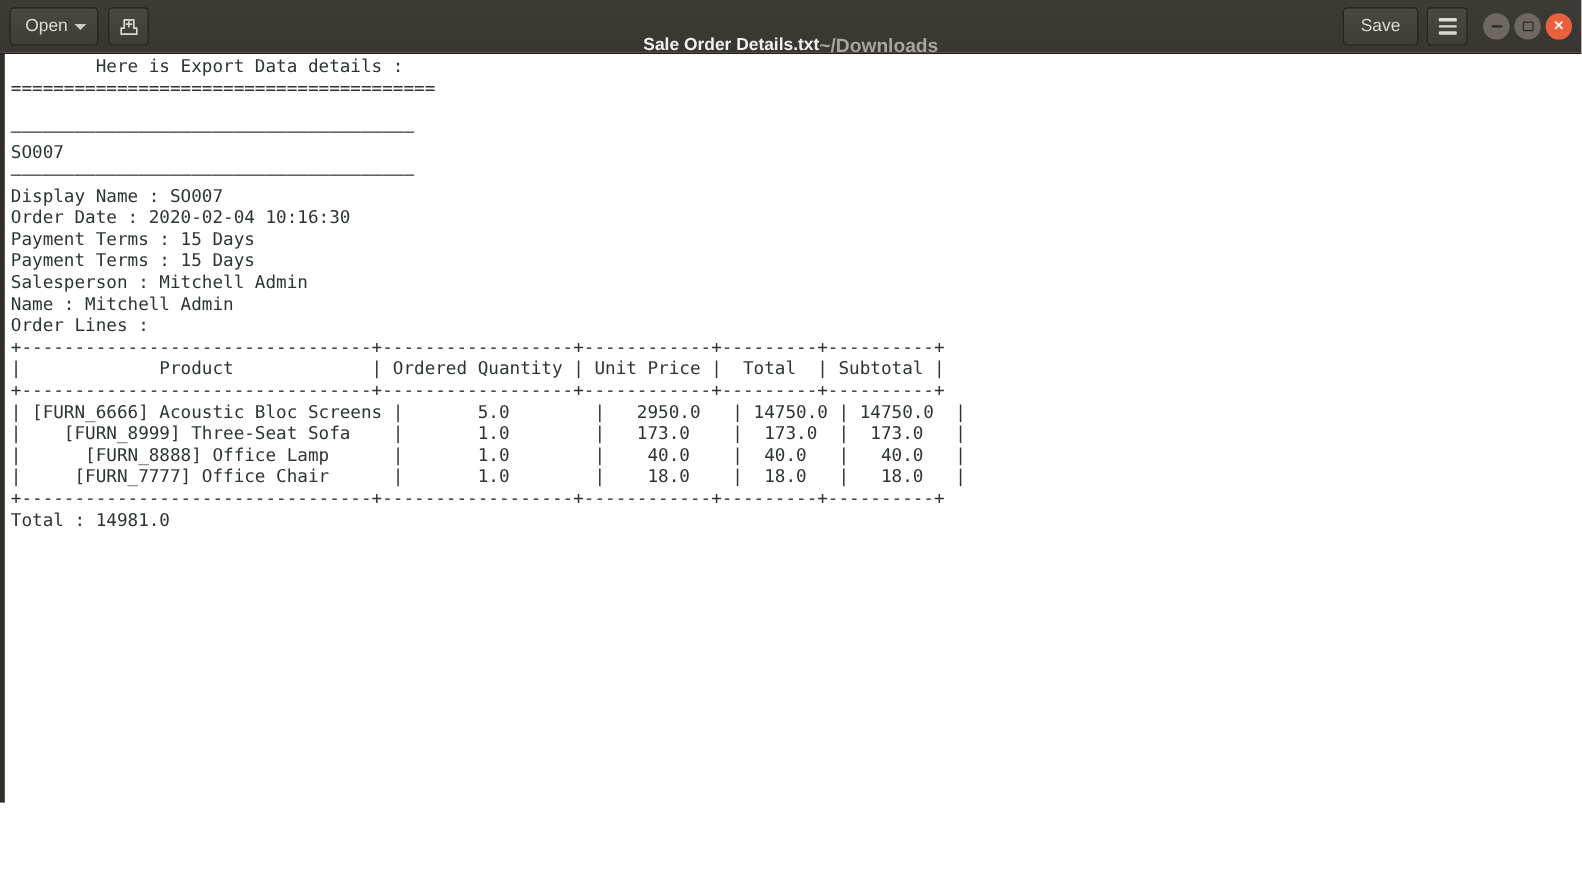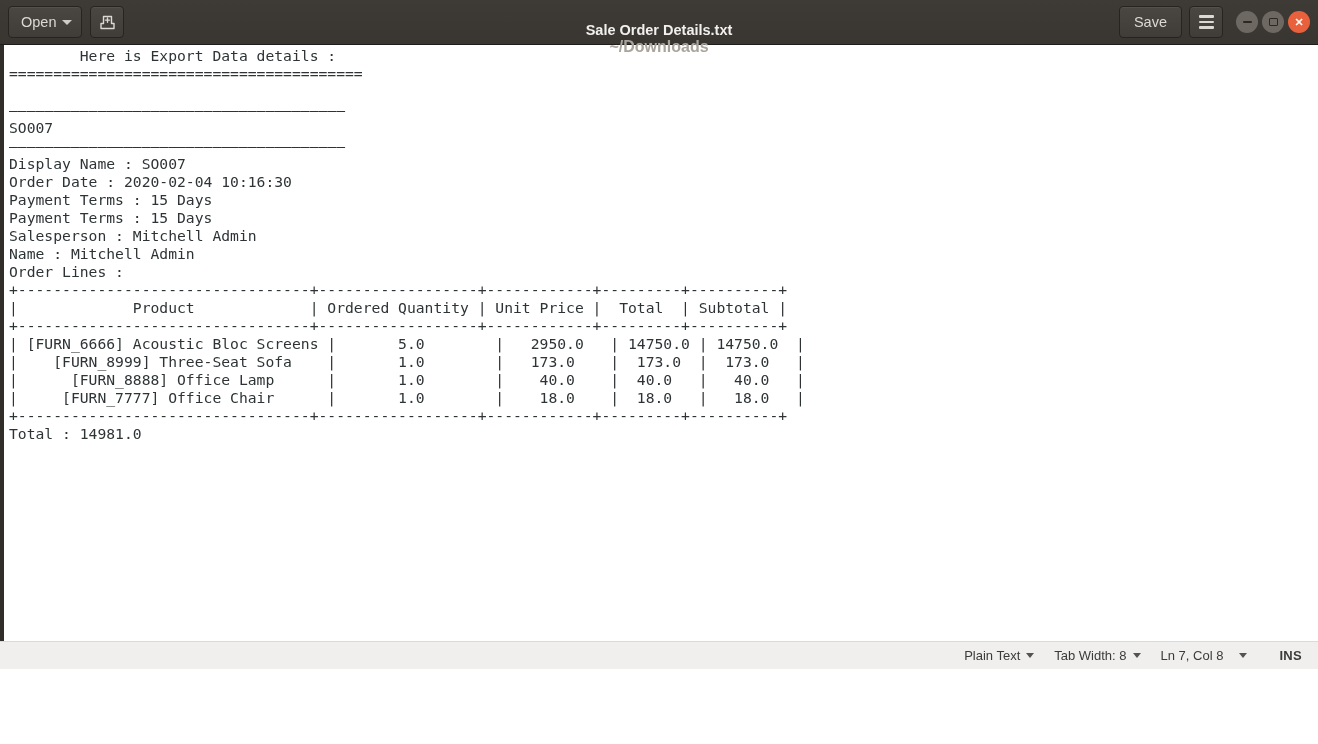--- a/index.html
+++ b/index.html
@@ -58,21 +58,21 @@
     border-left: 5px solid transparent;
     border-right: 5px solid transparent;
     border-top: 5px solid #cfccc6;
     display: inline-block;
   }
 
   .title-center {
     position: absolute;
     left: 0; right: 0; top: 0; bottom: 0;
     display: flex;
-    flex-direction: column;
+    flex-direction: row;
     align-items: center;
     justify-content: center;
     pointer-events: none;
     z-index: 1;
     margin-top: 32px;
   }
   .title-main {
     color: #f2f0ed;
     font-size: 14.5px;
     font-weight: bold;
@@ -241,33 +241,14 @@
 +---------------------------------+------------------+------------+---------+----------+
 | [FURN_6666] Acoustic Bloc Screens |       5.0        |   2950.0   | 14750.0 | 14750.0  |
 |    [FURN_8999] Three-Seat Sofa    |       1.0        |   173.0    |  173.0  |  173.0   |
 |      [FURN_8888] Office Lamp      |       1.0        |    40.0    |  40.0   |   40.0   |
 |     [FURN_7777] Office Chair      |       1.0        |    18.0    |  18.0   |   18.0   |
 +---------------------------------+------------------+------------+---------+----------+
 Total : 14981.0</pre>
     </div>
   </div>
 
-  <div class="statusbar">
-    <div class="sb-item">
-      <span>Plain Text</span>
-      <span class="sb-caret"></span>
-    </div>
-    <div class="sb-item">
-      <span>Tab Width: 8</span>
-      <span class="sb-caret"></span>
-    </div>
-    <div class="sb-item static sb-pos">
-      <span>Ln 7, Col 8</span>
-    </div>
-    <div class="sb-item sb-posmenu">
-      <span class="sb-caret"></span>
-    </div>
-    <div class="sb-item static sb-ins">
-      <span>INS</span>
-    </div>
-  </div>
 
 </div>
 
 </body></html>

